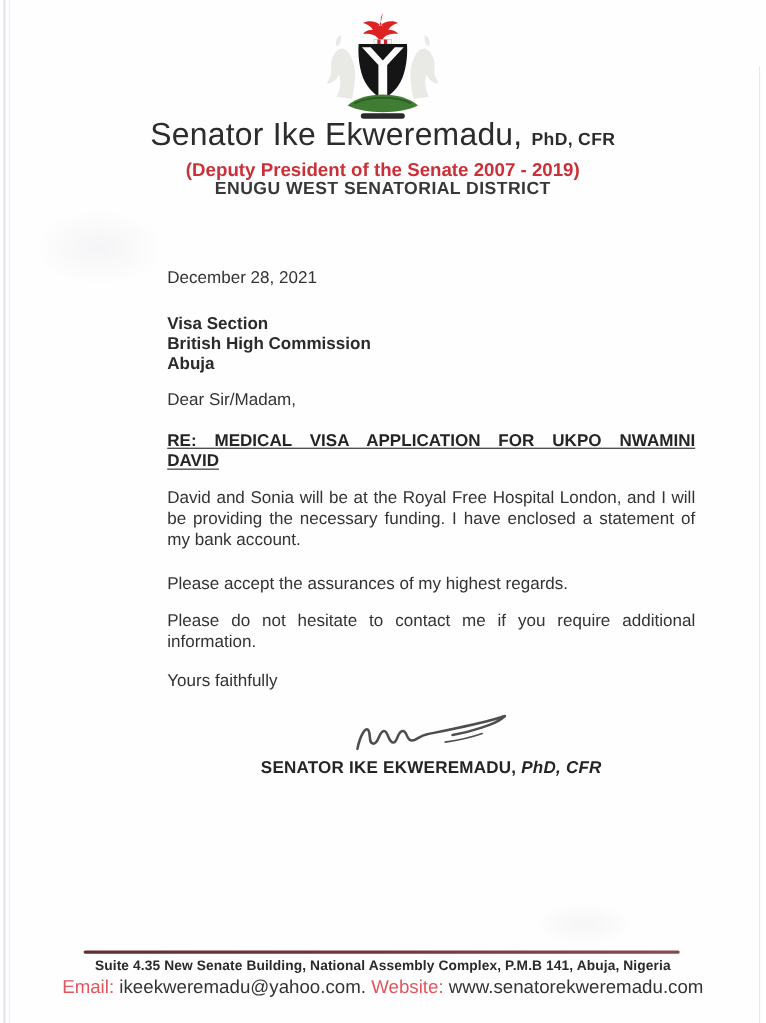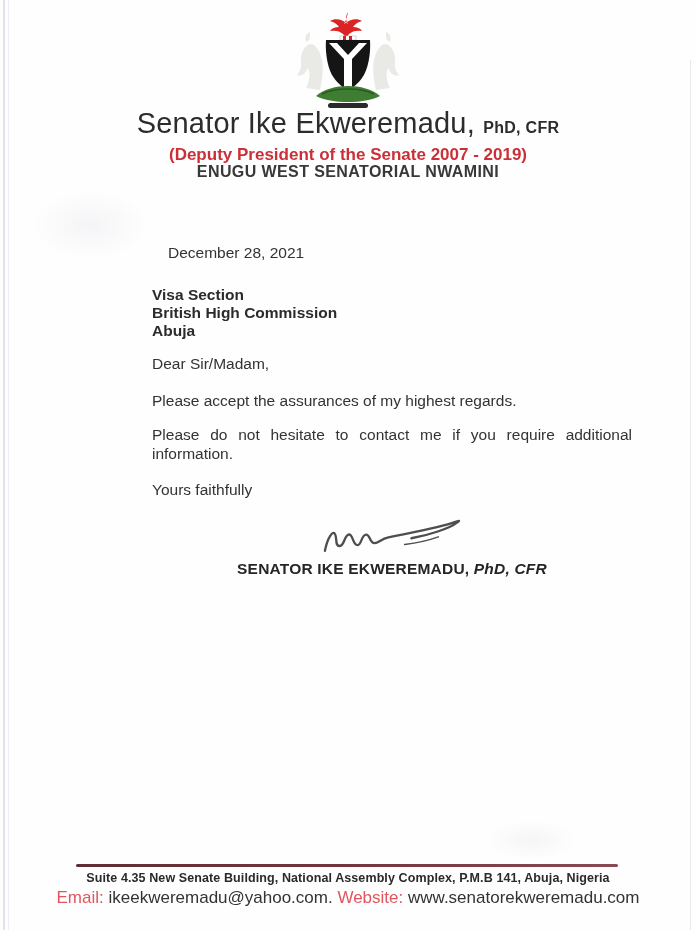--- a/index.html
+++ b/index.html
@@ -26,21 +26,21 @@
     font-size:29px;color:#2c2c2c;letter-spacing:0.2px;}
   .hdr-name .suffix{font-size:16px;font-weight:bold;letter-spacing:0.3px;}
   .hdr-sub{position:absolute;top:145px;left:0;width:100%;text-align:center;
     font-size:17px;font-weight:bold;color:#cb3038;}
   .hdr-district{position:absolute;top:163px;left:0;width:100%;text-align:center;
     font-size:16px;font-weight:600;color:#383838;letter-spacing:0.4px;}
 
   
   .body-col{position:absolute;left:152px;top:243px;width:480px;
     font-size:15.5px;line-height:19px;color:#333;}
-  .date{margin:0 0 24px 16px;}
+  .date{margin:0 0 24px 0;}
   .addr{font-weight:bold;color:#2b2b2b;margin:12px 0 14px 0;}
   .addr div{line-height:18px;}
   .salutation{margin:0 0 18px 0;}
   .subject{font-weight:bold;color:#252525;margin:0 0 14px 0;}
   .subject .l1{text-align:justify;text-align-last:justify;text-decoration:underline;
     text-underline-offset:2px;}
   .subject .l2{text-decoration:underline;text-underline-offset:2px;}
   .para{text-align:justify;margin:0 0 15px 0;}
   .para.gap-lg{margin-bottom:21px;}
   .closing{margin:17px 0 0 0;}
@@ -91,34 +91,39 @@
 
       <rect x="46" y="99" width="40" height="5" rx="2.5" fill="#2a2a2a"></rect>
     </svg>
   </div>
 
   <div class="hdr-name">
     <span>Senator Ike Ekweremadu,</span>
     <span class="suffix">PhD, CFR</span>
   </div>
   <div class="hdr-sub">(Deputy President of the Senate 2007 - 2019)</div>
-  <div class="hdr-district">ENUGU WEST SENATORIAL NWAMINI</div>
+  <div class="hdr-district">ENUGU WEST SENATORIAL DISTRICT</div>
 
   <div class="body-col">
     <div class="date">December 28, 2021</div>
 
     <div class="addr">
       <div>Visa Section</div>
       <div>British High Commission</div>
       <div>Abuja</div>
     </div>
 
     <div class="salutation">Dear Sir/Madam,</div>
 
+    <div class="subject">
+      <div class="l1">RE: MEDICAL VISA APPLICATION FOR UKPO NWAMINI</div>
+      <div class="l2">DAVID</div>
+    </div>
 
+    <div class="para gap-lg">David and Sonia will be at the Royal Free Hospital London, and I will be providing the necessary funding. I have enclosed a statement of my bank account.</div>
     <div class="para">Please accept the assurances of my highest regards.</div>
     <div class="para">Please do not hesitate to contact me if you require additional information.</div>
 
     <div class="closing">Yours faithfully</div>
 
     <div class="sig-wrap">
       <svg width="170" height="52" viewBox="0 0 170 52">
         <g transform="rotate(-3 85 26)">
           <path d="M12,42 C15,30 21,21 23,26 C25,30 22,38 27,38 C32,38 32,27 37,27 C41,27 40,38 45,38 C49,38 49,28 54,28 C58,28 57,37 62,37 C66,37 69,33 76,32 C96,29 124,25 140,21 C147,19 150,18 145,21 C138,26 116,32 99,34" fill="none" stroke="#4e4e4e" stroke-width="2.3" stroke-linecap="round"></path>
           <path d="M92,40 C104,39 116,37 126,34" fill="none" stroke="#4e4e4e" stroke-width="1.5" stroke-linecap="round"></path>

